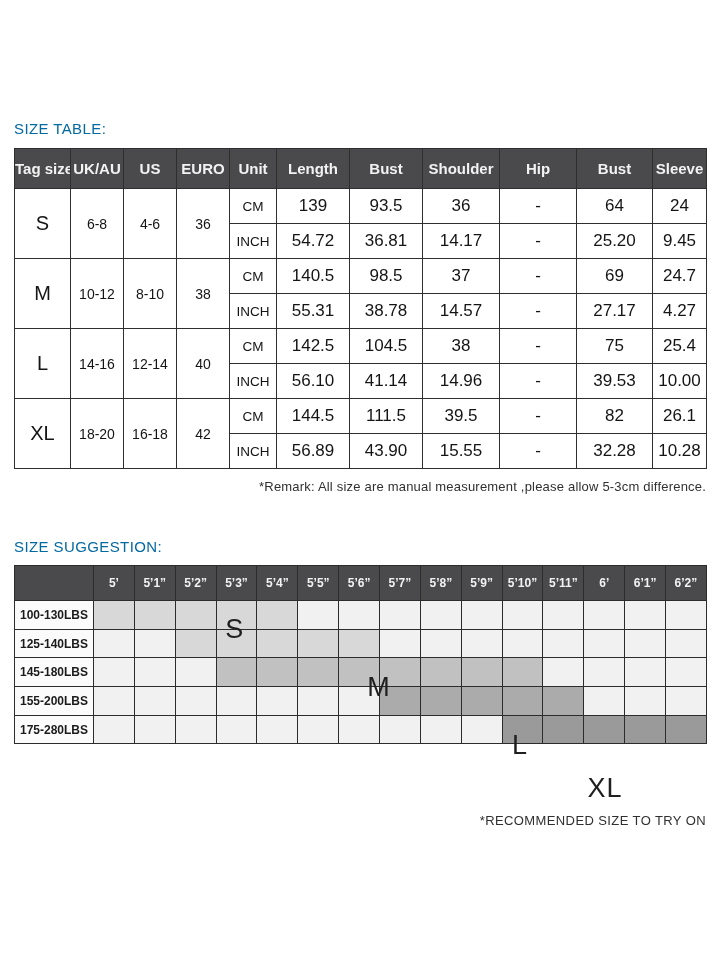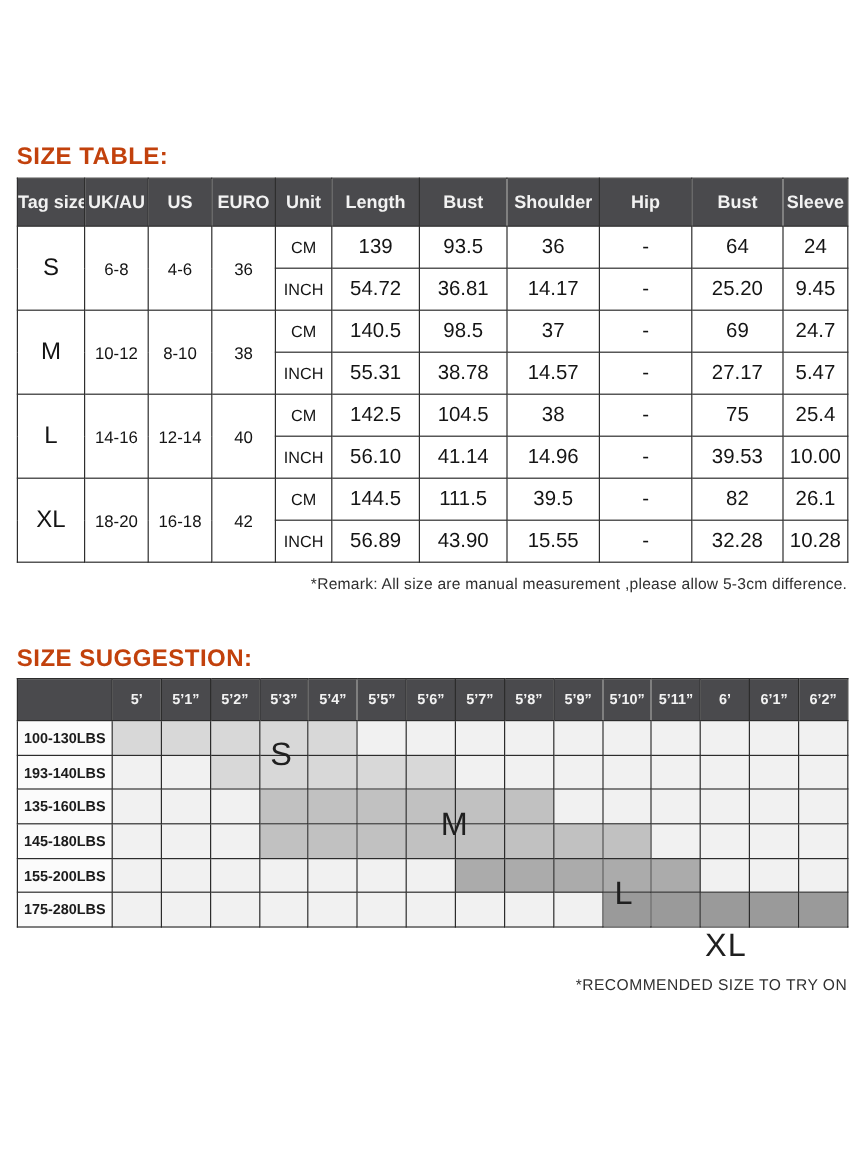--- a/index.html
+++ b/index.html
@@ -2,22 +2,22 @@
 <html style="--header-bg: #4a4a4d; --header-text: #f2f2f2; --cell-empty: #f1f1f1;"><head>
 <meta charset="utf-8">
 <style>
   html,body{margin:0;padding:0;background:#ffffff;}
   .page{
     position:relative;width:720px;height:960px;background:#ffffff;
     font-family:"Liberation Sans","DejaVu Sans",sans-serif;color:#1a1a1a;
     overflow:hidden;
   }
   .section-title{
-    position:absolute;left:14px;font-size:20px;letter-spacing:0.4px;
-    color:#c2410c;font-weight:bold;
+    position:absolute;left:14px;font-size:15px;letter-spacing:0.4px;
+    color:#0369a1;font-weight:normal;
   }
   .title-sizetable{top:120px;}
   .title-suggestion{top:538px;}
 
   
   table{border-collapse:collapse;table-layout:fixed;}
   .size-table{position:absolute;left:14px;top:148px;width:692px;}
   .size-table th,.size-table td{
     border:1px solid #2e2e2e;text-align:center;vertical-align:middle;
     padding:0;overflow:hidden;white-space:nowrap;
@@ -134,21 +134,21 @@
           <td>69</td>
           <td>24.7</td>
         </tr>
         <tr>
           <td class="unit-cell">INCH</td>
           <td>55.31</td>
           <td>38.78</td>
           <td>14.57</td>
           <td>-</td>
           <td>27.17</td>
-          <td>5.47</td>
+          <td>4.27</td>
         </tr>
         <tr>
           <td rowspan="2" class="tag-cell">L</td>
           <td rowspan="2" class="dim-cell">14-16</td>
           <td rowspan="2" class="dim-cell">12-14</td>
           <td rowspan="2" class="dim-cell">40</td>
           <td class="unit-cell">CM</td>
           <td>142.5</td>
           <td>104.5</td>
           <td>38</td>
@@ -247,48 +247,30 @@
             <td></td>
             <td></td>
             <td></td>
             <td></td>
             <td></td>
             <td></td>
             <td></td>
             <td></td>
           </tr>
           <tr>
-            <td class="weight-cell">193-140LBS</td>
-            <td></td>
-            <td></td>
-            <td style="background: rgb(216, 216, 216);"></td>
-            <td style="background: rgb(216, 216, 216);"></td>
-            <td style="background: rgb(216, 216, 216);"></td>
-            <td style="background: rgb(216, 216, 216);"></td>
-            <td style="background: rgb(216, 216, 216);"></td>
-            <td></td>
-            <td></td>
-            <td></td>
-            <td></td>
-            <td></td>
-            <td></td>
-            <td></td>
-            <td></td>
-          </tr>
-          <tr>
-            <td class="weight-cell">135-160LBS</td>
-            <td></td>
-            <td></td>
-            <td></td>
-            <td style="background: rgb(193, 193, 193);"></td>
-            <td style="background: rgb(193, 193, 193);"></td>
-            <td style="background: rgb(193, 193, 193);"></td>
-            <td style="background: rgb(193, 193, 193);"></td>
-            <td style="background: rgb(193, 193, 193);"></td>
-            <td style="background: rgb(193, 193, 193);"></td>
+            <td class="weight-cell">125-140LBS</td>
+            <td></td>
+            <td></td>
+            <td style="background: rgb(216, 216, 216);"></td>
+            <td style="background: rgb(216, 216, 216);"></td>
+            <td style="background: rgb(216, 216, 216);"></td>
+            <td style="background: rgb(216, 216, 216);"></td>
+            <td style="background: rgb(216, 216, 216);"></td>
+            <td></td>
+            <td></td>
             <td></td>
             <td></td>
             <td></td>
             <td></td>
             <td></td>
             <td></td>
           </tr>
           <tr>
             <td class="weight-cell">145-180LBS</td>
             <td></td>

